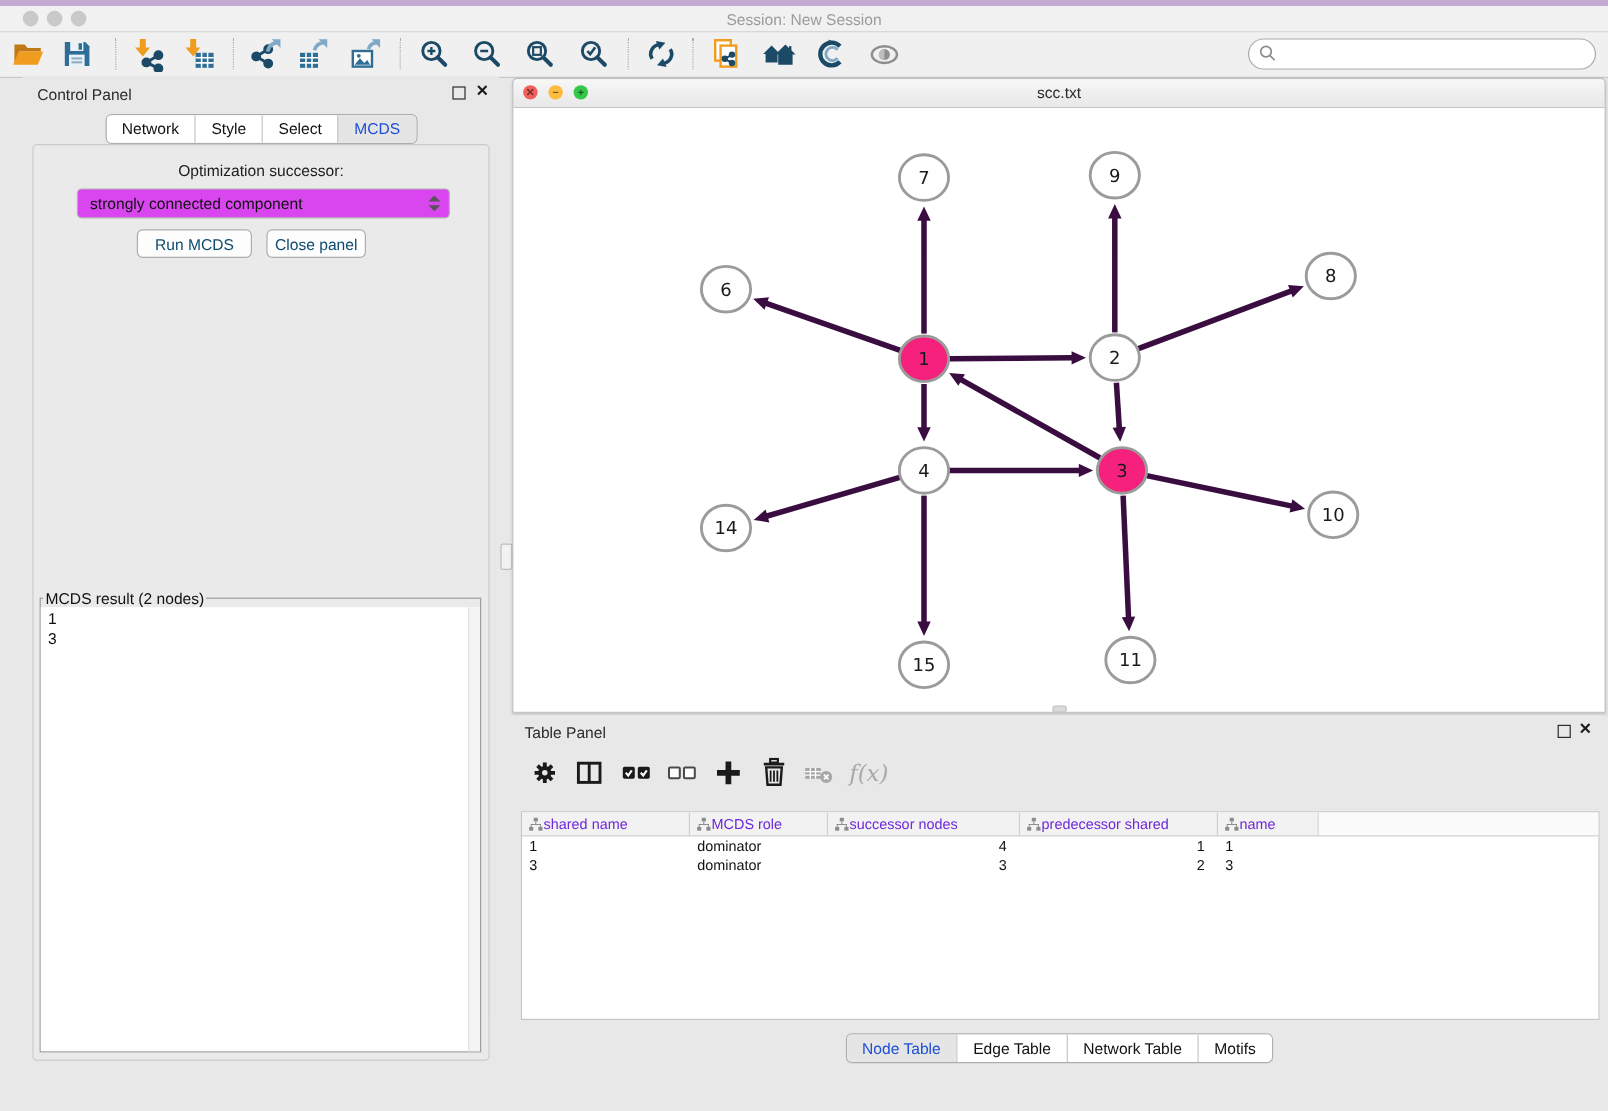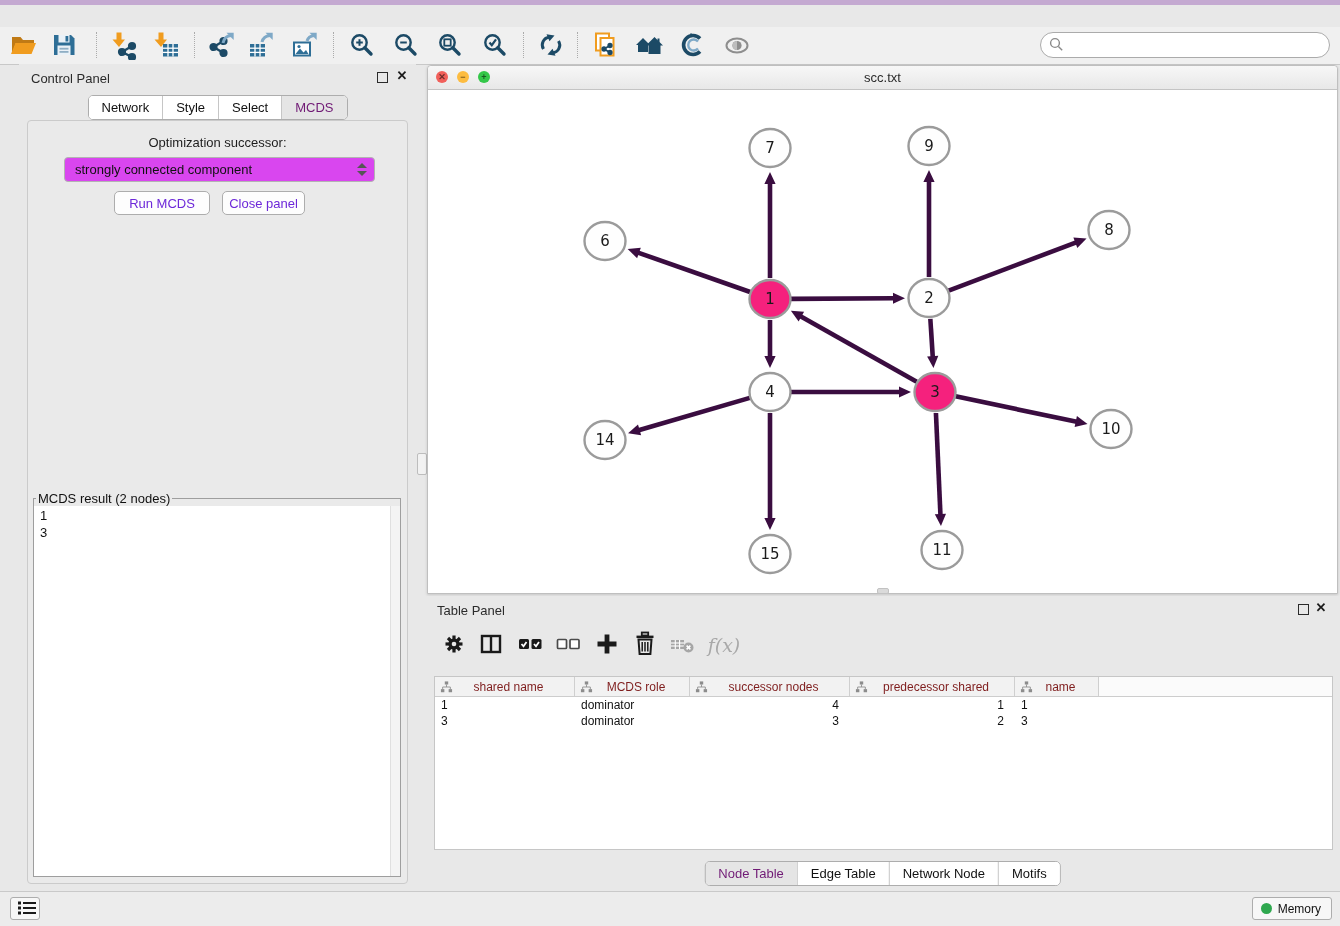--- a/index.html
+++ b/index.html
@@ -19,29 +19,29 @@
   
   .main{position:absolute;top:64px;left:0;right:0;bottom:34px;margin-left:19px;}
   
   .control-panel{position:absolute;left:0;top:0;width:397px;height:100%;background:#E8E8E8;}
   .panel-title{position:absolute;left:12px;top:7px;font-size:13px;color:#2b2b2b;}
   .float-btn{position:absolute;top:8px;width:11px;height:11px;border:1.6px solid #2b2b2b;background:none;padding:0;cursor:pointer;}
   .close-btn{position:absolute;top:4px;width:16px;height:16px;border:none;background:none;font-size:13px;font-weight:bold;color:#1a1a1a;padding:0;cursor:pointer;line-height:16px;}
   .seg-wrap{position:absolute;display:flex;border:1px solid #ADADAD;border-radius:5px;overflow:hidden;background:#fff;}
   .seg{padding:4px 13px;font-size:13px;color:#111;background:#fff;border-left:1px solid #C6C6C6;cursor:pointer;white-space:nowrap;}
   .seg:first-child{border-left:none;}
-  .seg-active{background:#E5E5E5;color:#701a75;}
+  .seg-active{background:#E5E5E5;color:#1d4ed8;}
   .cp-content{position:absolute;left:8px;top:56px;width:379px;bottom:8px;background:#EAEAEA;border:1px solid #CBCBCB;border-radius:4px;}
   .opt-label{position:absolute;top:14px;left:0;right:0;text-align:center;font-size:13px;color:#1d1d1d;}
   .criterion{position:absolute;left:36px;top:36px;width:309px;height:23px;background:#d946ef;border:1px solid #B3B3B3;border-radius:4px;cursor:pointer;}
   .criterion .val{position:absolute;left:10px;top:4px;font-size:13px;color:#111;}
   .stepper{position:absolute;right:7px;top:4px;width:10px;height:15px;}
   .stepper .up{position:absolute;top:1px;left:0;width:0;height:0;border-left:5px solid transparent;border-right:5px solid transparent;border-bottom:5px solid #555;}
   .stepper .dn{position:absolute;bottom:1px;left:0;width:0;height:0;border-left:5px solid transparent;border-right:5px solid transparent;border-top:5px solid #555;}
-  .pbtn{position:absolute;top:70px;height:24px;background:#FDFDFD;border:1px solid #ADADAD;border-radius:5px;font-size:13px;color:#6d28d9;font-family:"Liberation Sans",sans-serif;cursor:pointer;}
+  .pbtn{position:absolute;top:70px;height:24px;background:#FDFDFD;border:1px solid #ADADAD;border-radius:5px;font-size:13px;color:#0c4a6e;font-family:"Liberation Sans",sans-serif;cursor:pointer;}
   .result-fieldset{position:absolute;left:5px;right:6px;top:370px;bottom:6px;border:1px solid #9E9E9E;margin:0;padding:0;}
   .result-fieldset legend{font-size:13px;color:#111;margin-left:2px;padding:0 2px;}
   .result-area{position:absolute;left:0;right:0;top:0;bottom:0;background:#fff;}
   .result-area pre{margin:0;padding:1px 6px;font-family:"Liberation Sans",sans-serif;font-size:13px;line-height:17px;color:#111;}
   .result-scroll{position:absolute;right:0;top:0;bottom:0;width:9px;background:#F4F4F4;border-left:1px solid #E0E0E0;}
   .vsplitter{position:absolute;left:397px;width:11px;top:0;bottom:0;cursor:col-resize;}
   .vgrip{position:absolute;left:1px;top:389px;width:8px;height:20px;background:#F2F2F2;border:1px solid #BDBDBD;border-radius:2px;}
   
   .right-col{position:absolute;left:408px;right:2px;top:0;bottom:0;}
   .network-window{position:absolute;top:1px;left:0;right:0;height:527px;background:#fff;border:1px solid #BFBFBF;border-radius:4px 4px 0 0;box-shadow:0 1px 3px rgba(0,0,0,.15);}
@@ -51,39 +51,45 @@
   .nw-canvas{position:absolute;top:24px;left:0;right:0;bottom:0;background:#fff;}
   .hgrip{position:absolute;left:449px;bottom:-1px;width:10px;height:4px;background:#DADADA;border:1px solid #C2C2C2;border-radius:2px;}
   
   .table-panel{position:absolute;top:532px;left:0;right:0;bottom:2px;background:#E8E8E8;}
   .tp-toolbar{position:absolute;top:28px;left:0;right:0;height:42px;}
   .tp-btn{position:absolute;top:4px;width:34px;height:34px;border:none;background:none;padding:0;cursor:pointer;}
   .fx{font-family:"DejaVu Serif",serif;font-style:italic;font-size:19px;color:#A8A8A8;}
   .ntable{position:absolute;left:7px;right:5px;top:80px;height:172px;background:#fff;border:1px solid #C6C6C6;overflow:hidden;}
   .thead{display:flex;height:19px;background:#F2F2F2;border-bottom:1px solid #CDCDCD;}
   .th{display:flex;align-items:center;border-right:1px solid #CFCFCF;box-sizing:border-box;padding-left:5px;background:#F2F2F2;cursor:pointer;}
-  .th-label{flex:1;text-align:center;font-size:12px;color:#7f1d1d;padding-right:10px;white-space:nowrap;}
+  .th-label{flex:1;text-align:left;font-size:12px;color:#6d28d9;padding-right:10px;white-space:nowrap;}
   .th-fill{flex:1;background:#FBFBFB;}
   .tr{display:flex;height:16px;cursor:default;}
   .td{box-sizing:border-box;font-size:12px;color:#111;padding-top:1px;white-space:nowrap;}
   .td-left{text-align:left;padding-left:6px;}
   .td-right{text-align:right;padding-right:11px;}
   .tp-tabs{position:absolute;bottom:4px;left:50%;transform:translateX(-50%);}
   
   .statusbar{position:absolute;bottom:0;left:0;right:0;height:34px;background:#ECECEC;border-top:1px solid #C9C9C9;}
   .sb-btn{position:absolute;left:10px;top:5px;width:30px;height:23px;background:#F7F7F7;border:1px solid #ADADAD;border-radius:3px;padding:2px 0 0 4px;cursor:pointer;}
   .mem-btn{position:absolute;right:8px;top:5px;height:23px;padding:0 10px 0 8px;background:#F7F7F7;border:1px solid #ADADAD;border-radius:3px;font-size:12px;color:#111;font-family:"Liberation Sans",sans-serif;cursor:pointer;display:flex;align-items:center;}
   .mem-dot{display:inline-block;width:11px;height:11px;border-radius:50%;background:#2FA84F;margin-right:6px;}
 </style>
 </head>
 <body>
 
 <div class="app">
 
   <div class="top-strip"></div>
+  <div class="titlebar">
+    <span class="light" style="left:19px"></span>
+    <span class="light" style="left:39px"></span>
+    <span class="light" style="left:59px"></span>
+    <div class="win-title">Session: New Session</div>
+  </div>
 
   <div class="toolbar">
     <button class="tbtn" style="left:6px">
       <svg width="30" height="30" viewBox="0 0 30 30">
           <path d="M4 24 V7 h8.5 l2.5 3 H26 v3 H8 Z" fill="#C07A15"></path>
           <path d="M3 24 L7.5 13 H28 L23.5 24 Z" fill="#F09C1F"></path>
         </svg>
     </button>
     <button class="tbtn" style="left:47px">
       <svg width="30" height="30" viewBox="0 0 30 30">
@@ -541,38 +547,20 @@
                 <div class="td td-right" style="width: 160px;">3</div>
                 <div class="td td-right" style="width: 165px;">2</div>
                 <div class="td td-left" style="width: 84px;">3</div>
               </div>
             </div>
         </div>
 
         <div class="seg-wrap tp-tabs">
             <div class="seg seg-active">Node Table</div>
             <div class="seg">Edge Table</div>
-            <div class="seg">Network Node</div>
+            <div class="seg">Network Table</div>
             <div class="seg">Motifs</div>
           </div>
       </div>
     </div>
   </div>
 
-  <div class="statusbar">
-    <button class="sb-btn">
-      <svg width="20" height="16" viewBox="0 0 20 16">
-          <g fill="#1A1A1A">
-            <rect x="1" y="1.5" width="3" height="3"></rect>
-            <rect x="1" y="6.5" width="3" height="3"></rect>
-            <rect x="1" y="11.5" width="3" height="3"></rect>
-            <rect x="6" y="2" width="13" height="2"></rect>
-            <rect x="6" y="7" width="13" height="2"></rect>
-            <rect x="6" y="12" width="13" height="2"></rect>
-          </g>
-        </svg>
-    </button>
-    <button class="mem-btn">
-      <span class="mem-dot"></span>
-      <span>Memory</span>
-    </button>
-  </div>
 </div>
 
 </body></html>

